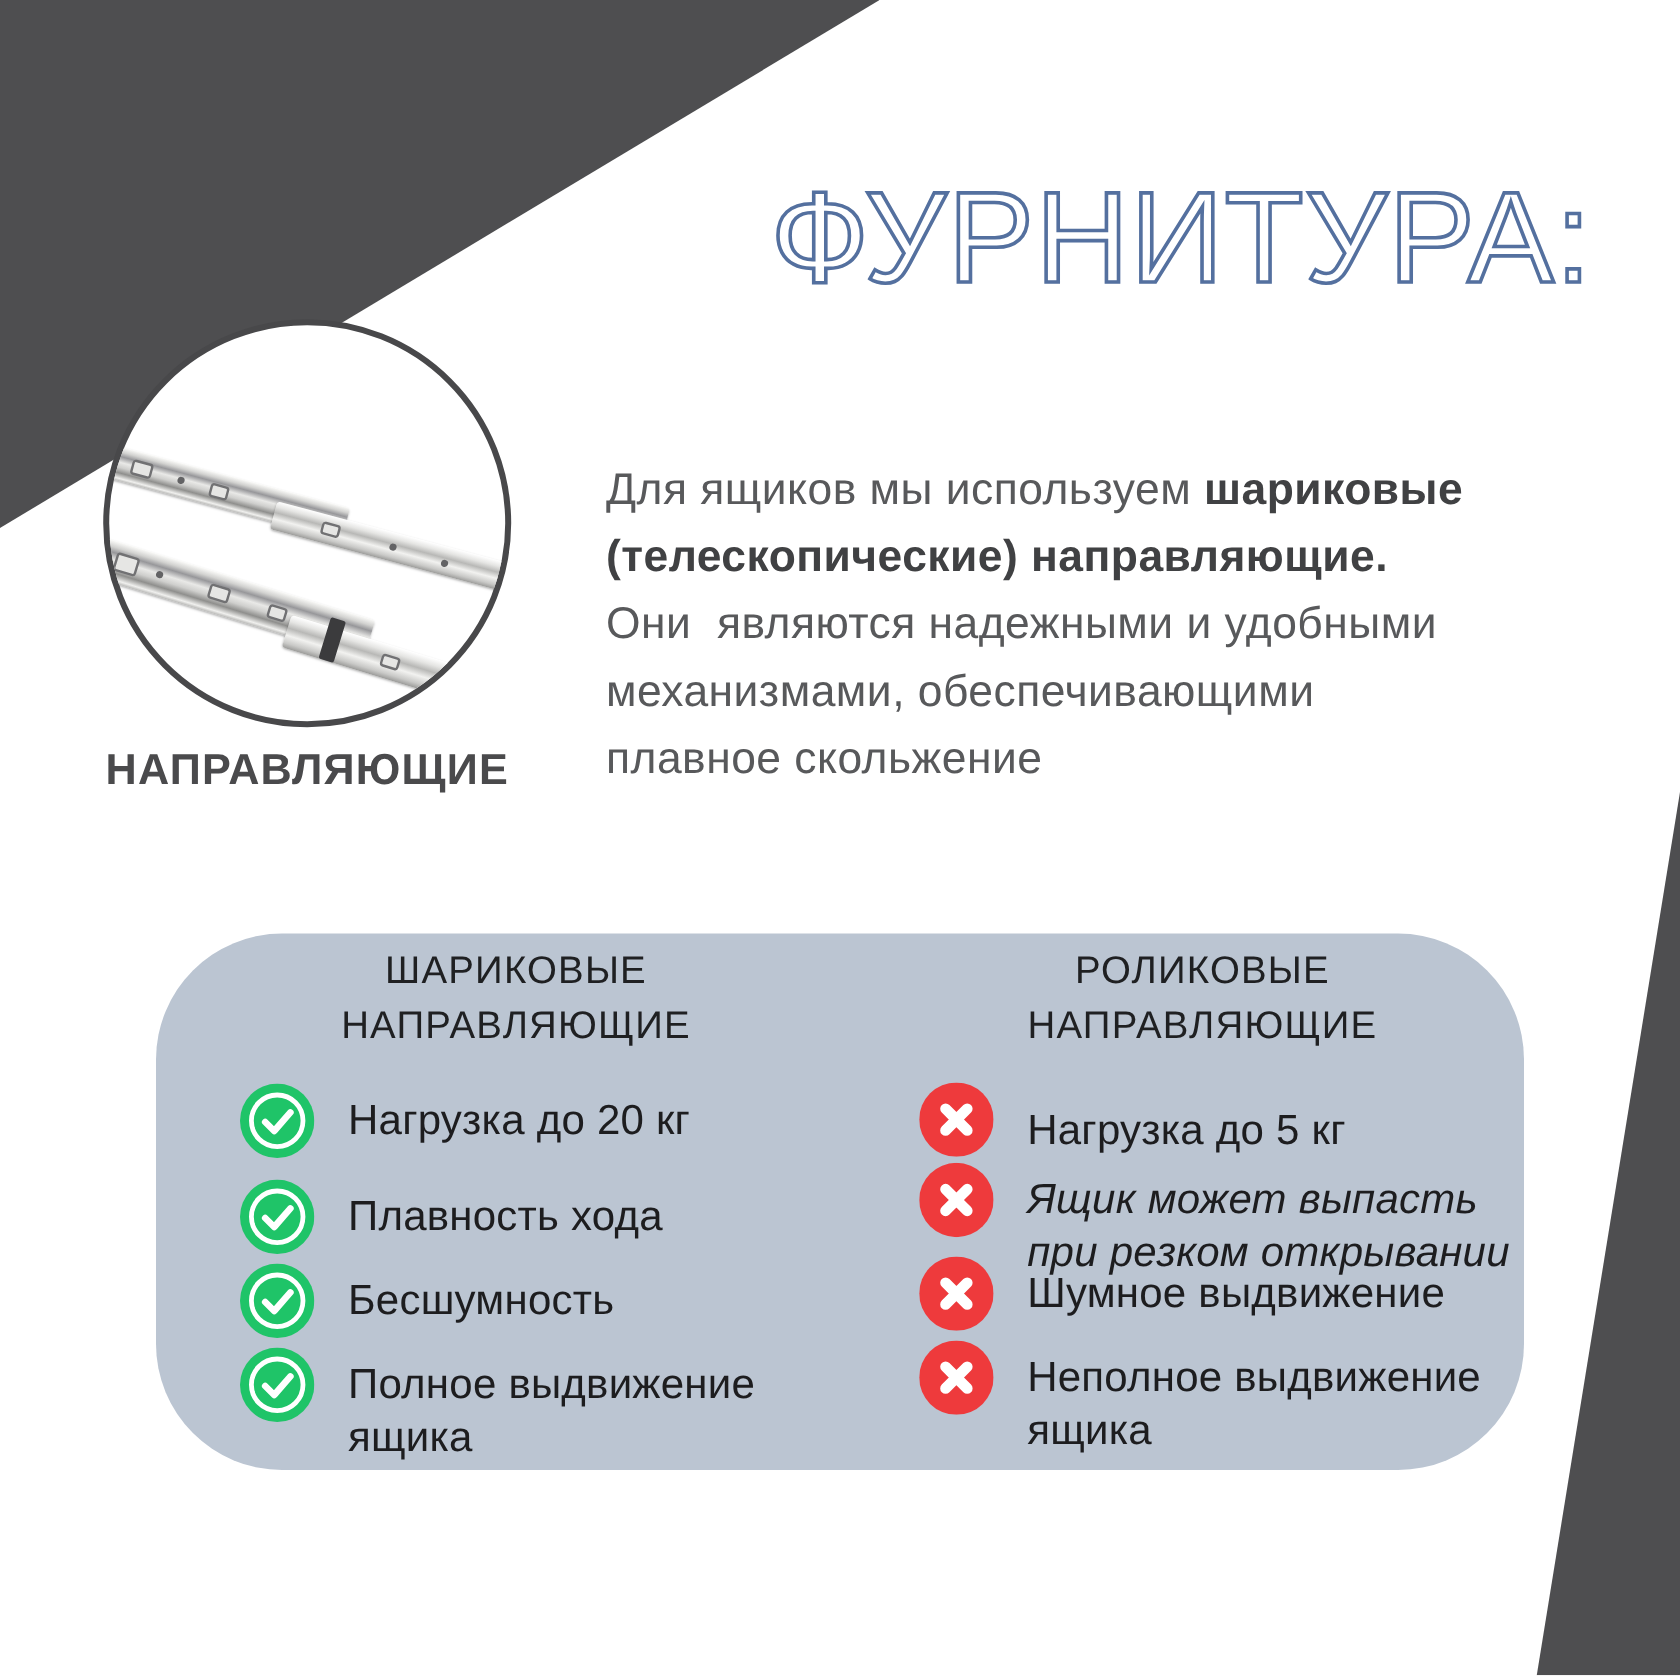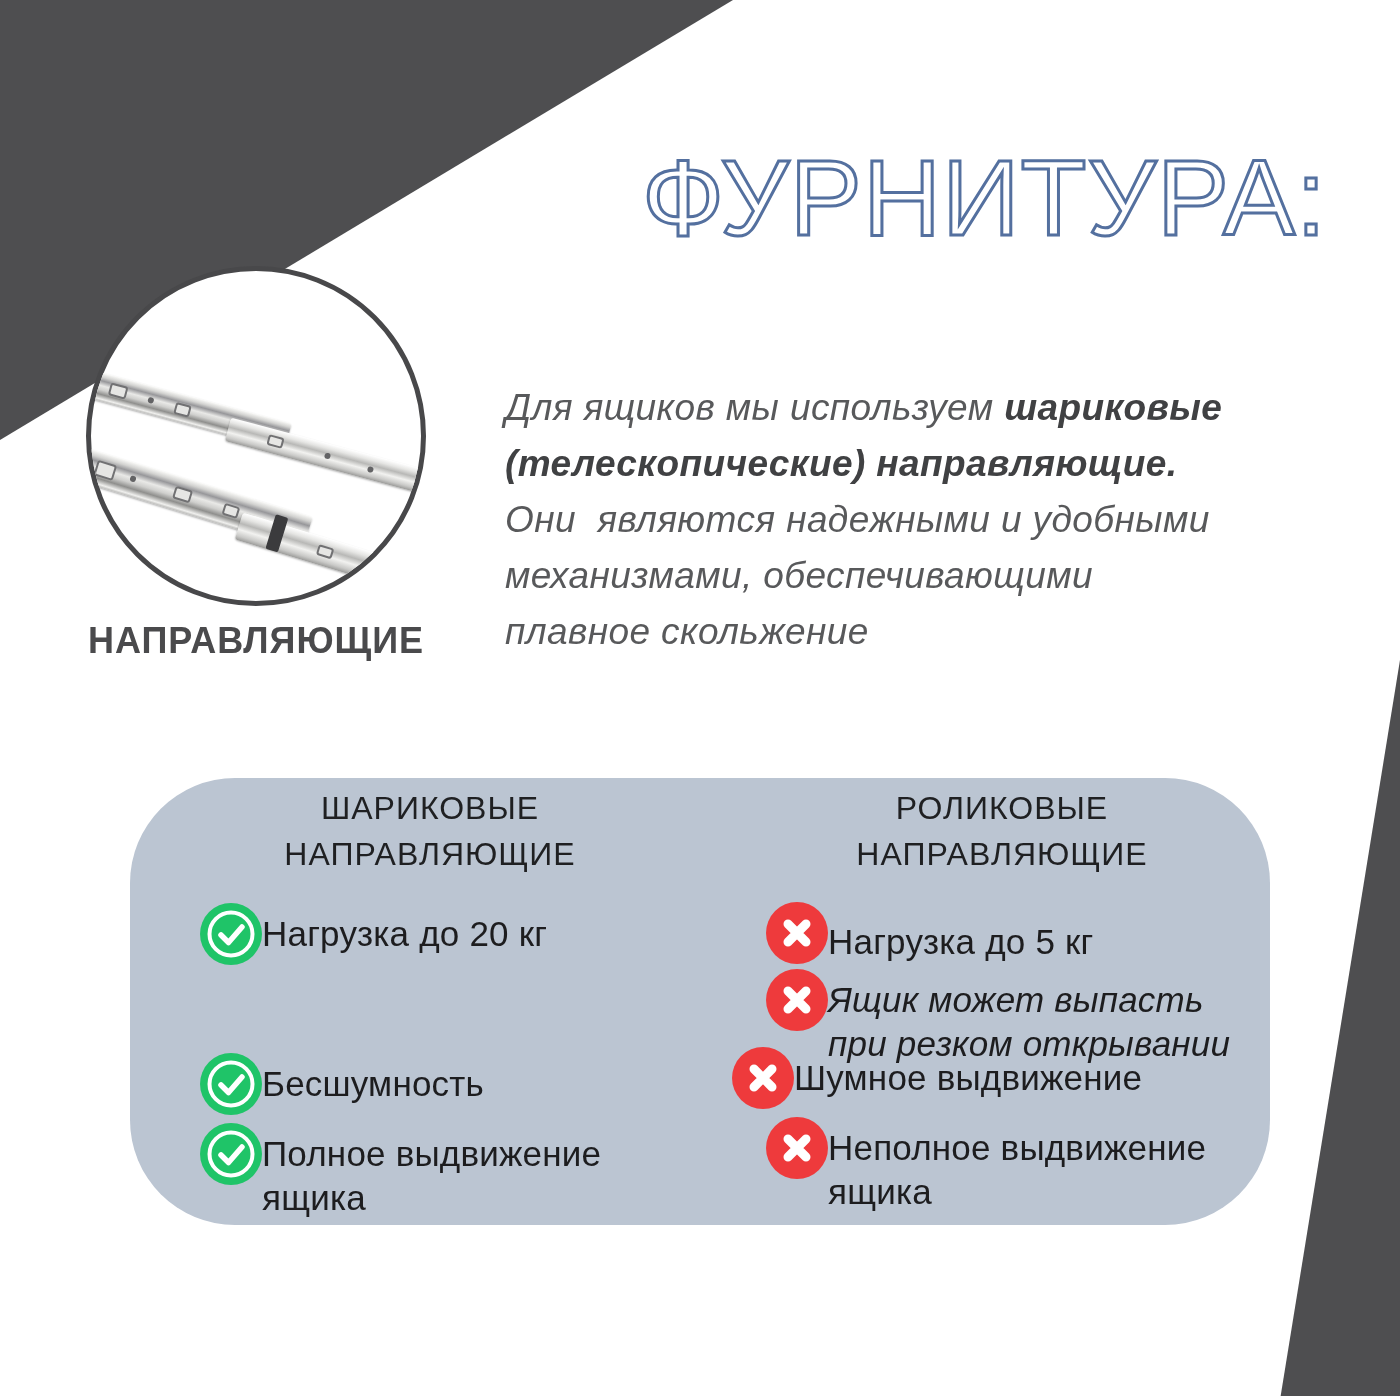--- a/index.html
+++ b/index.html
@@ -54,50 +54,50 @@
   .hole.round { width:6px; height:6px; border:none; border-radius:50%; background:#636365; }
   .clip-dark { position:absolute; background:#3b3b3d; border-radius:2px; }
   .photo-caption {
     position:absolute; left:36px; top:619px; width:440px;
     text-align:center; font-weight:bold; font-size:36px; line-height:44px;
     letter-spacing:1px; color:#4a4a4c;
   }
   
   .intro {
     position:absolute; left:505px; top:380px; width:830px;
-    font-size:37px; line-height:56px; color:#58595b; letter-spacing:.4px;font-style:italic;
+    font-size:37px; line-height:56px; color:#58595b; letter-spacing:.4px;
   }
   .intro .line { white-space:pre; }
   .intro .b { font-weight:bold; color:#404143; }
   
   .panel {
     position:absolute; left:130px; top:778px; width:1140px; height:447px;
     background:#bbc5d2; border-radius:105px;
   }
   .col-title {
     position:absolute; top:785px; width:500px; text-align:center;
     font-size:32px; line-height:46px; letter-spacing:1px; color:#1f2022;
     white-space:pre;
   }
   .col-title.left  { left:180px; }
   .col-title.right { left:752px; }
   
-  .row { position:absolute; display:flex; align-items:flex-start; gap:0; }
+  .row { position:absolute; display:flex; align-items:flex-start; gap:28px; }
   .row .badge { width:62px; height:62px; flex:0 0 62px; }
   .row .row-text {
     padding-top:9px; font-size:35px; line-height:44px; color:#1d1d1f;
     white-space:pre-line; letter-spacing:.2px;
   }
   .row-l1 { left:200px; top:903px; }
   .row-l2 { left:200px; top:983px; }
   .row-l3 { left:200px; top:1053px; }
   .row-l4 { left:200px; top:1123px; }
   .row-r1 { left:766px; top:902px;align-items:flex-end; }
   .row-r2 { left:766px; top:969px;font-style:italic; }
-  .row-r3 { left:732px; top:1047px; }
+  .row-r3 { left:766px; top:1047px; }
   .row-r4 { left:766px; top:1117px; }
 </style>
 </head>
 <body>
 
 <div class="canvas">
 
   <div class="tri-top-left"></div>
   <div class="tri-bottom-right"></div>
 
@@ -144,20 +144,28 @@
 НАПРАВЛЯЮЩИЕ</div>
 
   <div class="row row-l1">
     <svg class="badge" viewBox="0 0 62 62">
         <circle cx="31" cy="31" r="31" fill="#1fc468"></circle>
         <circle cx="31" cy="31" r="21.5" fill="none" stroke="#ffffff" stroke-width="4"></circle>
         <path d="M21 32 l7.5 7.5 L42 24" fill="none" stroke="#ffffff" stroke-width="5.5" stroke-linecap="round" stroke-linejoin="round"></path>
       </svg>
     <div class="row-text">Нагрузка до 20 кг</div>
   </div>
+  <div class="row row-l2">
+    <svg class="badge" viewBox="0 0 62 62">
+        <circle cx="31" cy="31" r="31" fill="#1fc468"></circle>
+        <circle cx="31" cy="31" r="21.5" fill="none" stroke="#ffffff" stroke-width="4"></circle>
+        <path d="M21 32 l7.5 7.5 L42 24" fill="none" stroke="#ffffff" stroke-width="5.5" stroke-linecap="round" stroke-linejoin="round"></path>
+      </svg>
+    <div class="row-text">Плавность хода</div>
+  </div>
   <div class="row row-l3">
     <svg class="badge" viewBox="0 0 62 62">
         <circle cx="31" cy="31" r="31" fill="#1fc468"></circle>
         <circle cx="31" cy="31" r="21.5" fill="none" stroke="#ffffff" stroke-width="4"></circle>
         <path d="M21 32 l7.5 7.5 L42 24" fill="none" stroke="#ffffff" stroke-width="5.5" stroke-linecap="round" stroke-linejoin="round"></path>
       </svg>
     <div class="row-text">Бесшумность</div>
   </div>
   <div class="row row-l4">
     <svg class="badge" viewBox="0 0 62 62">

